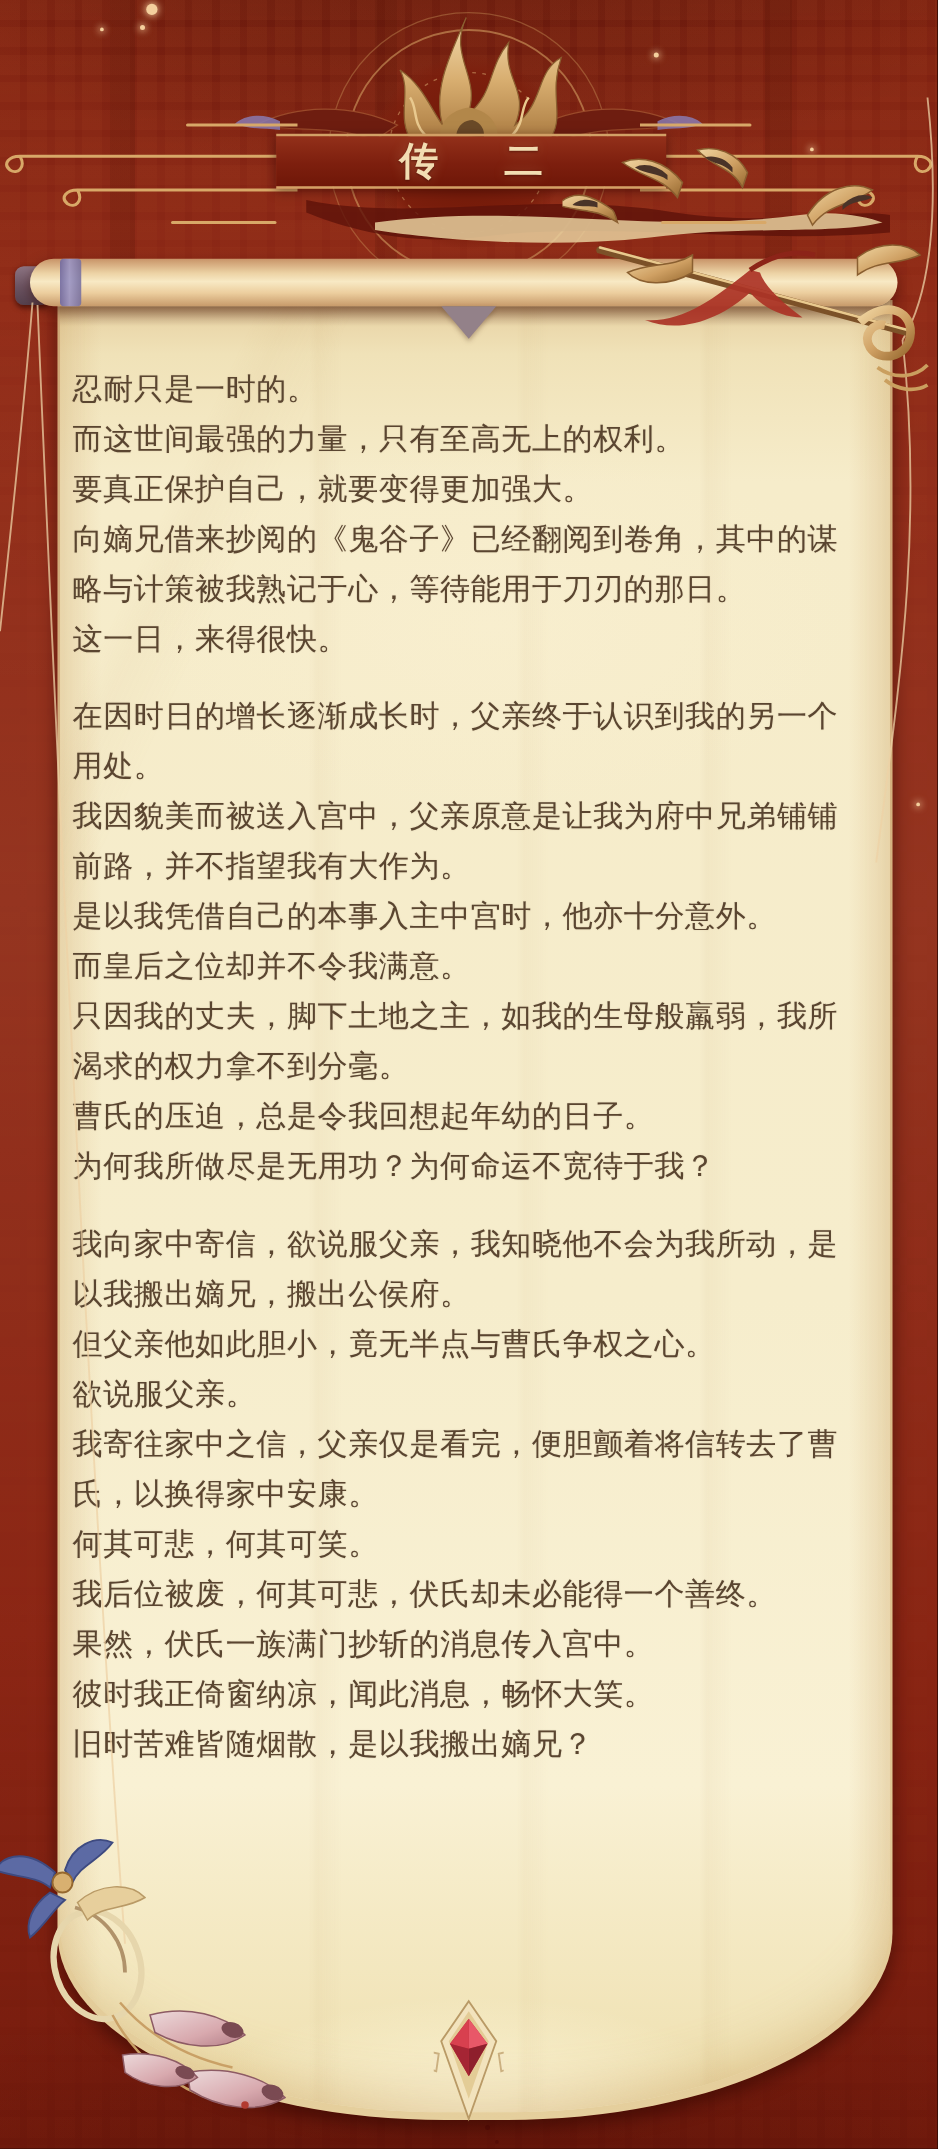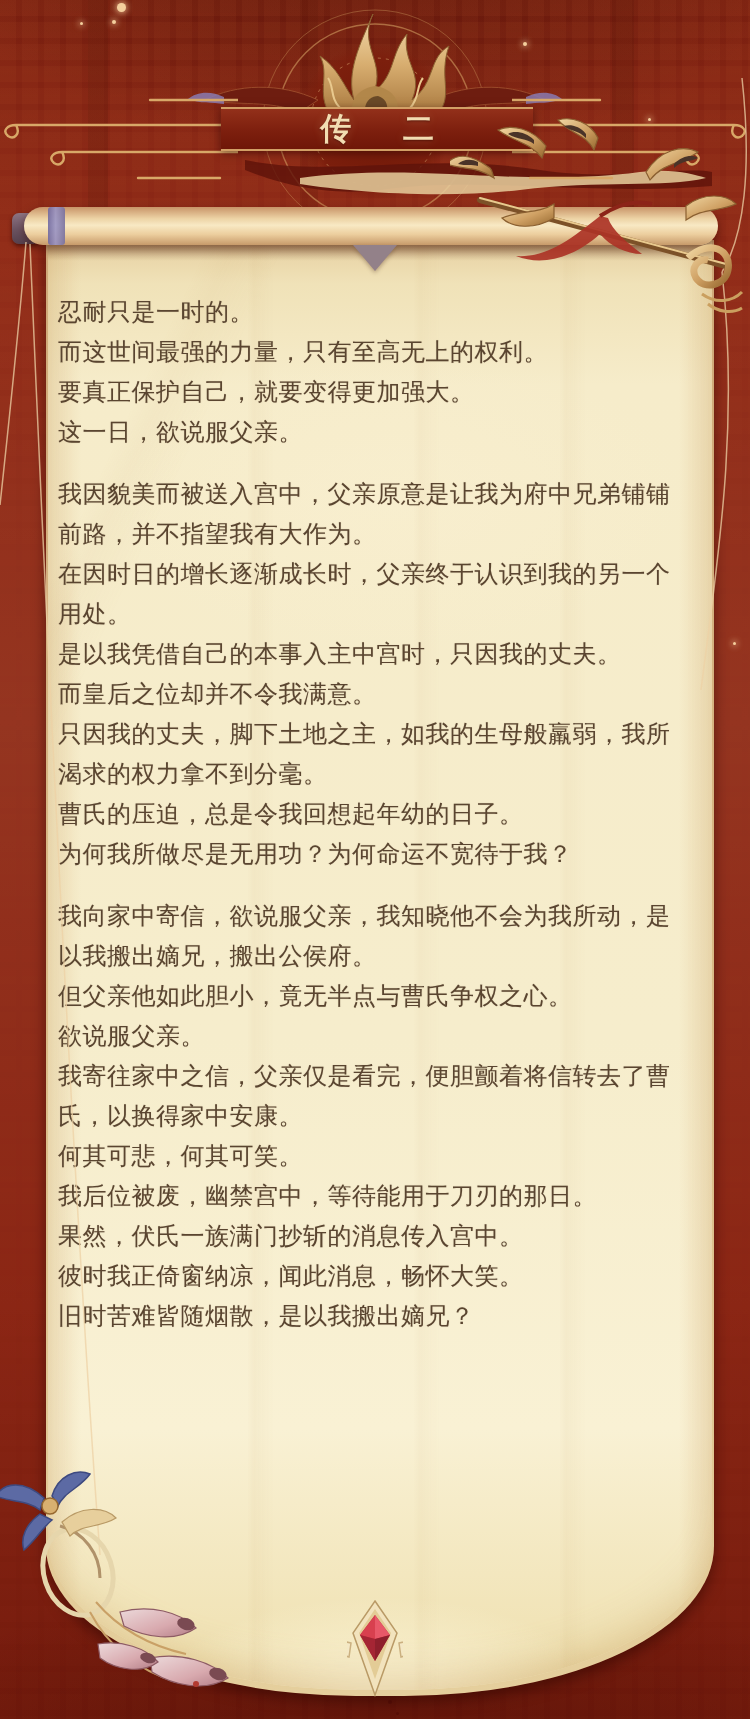--- a/index.html
+++ b/index.html
@@ -32,21 +32,21 @@
   .speck{position:absolute;border-radius:50%;background:rgba(80,10,6,.55);z-index:1;}
 
   
   .header-art{position:absolute;left:0;top:0;width:750px;height:215px;z-index:1;}
   .title-band{
     position:absolute;left:221px;top:107px;width:312px;height:44px;z-index:2;
     background:linear-gradient(180deg,#93301a 0%,#7d1f0e 55%,#6f1708 100%);
     border-top:2px solid #d2a express066;border-bottom:2px solid #d2a066;
     border-top:2px solid #d2a066;
     box-shadow:0 2px 8px rgba(40,4,0,.5);
-    display:flex;align-items:center;justify-content:center;font-family:Liberation Serif, serif;
+    display:flex;align-items:center;justify-content:center;
   }
   .title-text{
     color:#f2ddb2;font-size:31px;font-weight:bold;letter-spacing:22px;text-indent:22px;
     text-shadow:0 1px 2px rgba(60,10,0,.6), 0 0 10px rgba(255,220,160,.25);
     white-space:nowrap;
   }
   .cloudlines{position:absolute;top:92px;z-index:2;}
   .cloudlines.left{left:0;}
   .cloudlines.right{right:0;transform:scaleX(-1);}
 
@@ -208,38 +208,39 @@
     <div class="roll-cap"></div>
     <div class="roll-bar"></div>
     <div class="roll-ribbon"></div>
     <div class="page-marker"></div>
 
     <div class="story-text">
         <div class="para-group">
           <p class="story-line">忍耐只是一时的。</p>
           <p class="story-line">而这世间最强的力量，只有至高无上的权利。</p>
           <p class="story-line">要真正保护自己，就要变得更加强大。</p>
-          <p class="story-line">这一日，欲说服父亲。</p>
+          <p class="story-line">向嫡兄借来抄阅的《鬼谷子》已经翻阅到卷角，其中的谋略与计策被我熟记于心，等待能用于刀刃的那日。</p>
+          <p class="story-line">这一日，来得很快。</p>
         </div>
         <div class="para-group">
+          <p class="story-line">在因时日的增长逐渐成长时，父亲终于认识到我的另一个用处。</p>
           <p class="story-line">我因貌美而被送入宫中，父亲原意是让我为府中兄弟铺铺前路，并不指望我有大作为。</p>
-          <p class="story-line">在因时日的增长逐渐成长时，父亲终于认识到我的另一个用处。</p>
-          <p class="story-line">是以我凭借自己的本事入主中宫时，只因我的丈夫。</p>
+          <p class="story-line">是以我凭借自己的本事入主中宫时，他亦十分意外。</p>
           <p class="story-line">而皇后之位却并不令我满意。</p>
           <p class="story-line">只因我的丈夫，脚下土地之主，如我的生母般羸弱，我所渴求的权力拿不到分毫。</p>
           <p class="story-line">曹氏的压迫，总是令我回想起年幼的日子。</p>
           <p class="story-line">为何我所做尽是无用功？为何命运不宽待于我？</p>
         </div>
         <div class="para-group">
           <p class="story-line">我向家中寄信，欲说服父亲，我知晓他不会为我所动，是以我搬出嫡兄，搬出公侯府。</p>
           <p class="story-line">但父亲他如此胆小，竟无半点与曹氏争权之心。</p>
           <p class="story-line">欲说服父亲。</p>
           <p class="story-line">我寄往家中之信，父亲仅是看完，便胆颤着将信转去了曹氏，以换得家中安康。</p>
           <p class="story-line">何其可悲，何其可笑。</p>
-          <p class="story-line">我后位被废，幽禁宫中，等待能用于刀刃的那日。</p>
+          <p class="story-line">我后位被废，何其可悲，伏氏却未必能得一个善终。</p>
           <p class="story-line">果然，伏氏一族满门抄斩的消息传入宫中。</p>
           <p class="story-line">彼时我正倚窗纳凉，闻此消息，畅怀大笑。</p>
           <p class="story-line">旧时苦难皆随烟散，是以我搬出嫡兄？</p>
         </div>
       </div>
 
     <svg class="gem-medallion" width="56" height="100" viewBox="0 0 56 100">
       <path d="M4,44 L-14,40 L-30,48 L2,58 Z" fill="#f4e8c6" stroke="#cbb080" stroke-width="1.5"></path>
       <path d="M52,44 L70,40 L86,48 L54,58 Z" fill="#f4e8c6" stroke="#cbb080" stroke-width="1.5"></path>
       <path d="M28,2 L50,34 L28,96 L6,34 Z" fill="#f2e3bd" stroke="#b99a66" stroke-width="1.5"></path>

